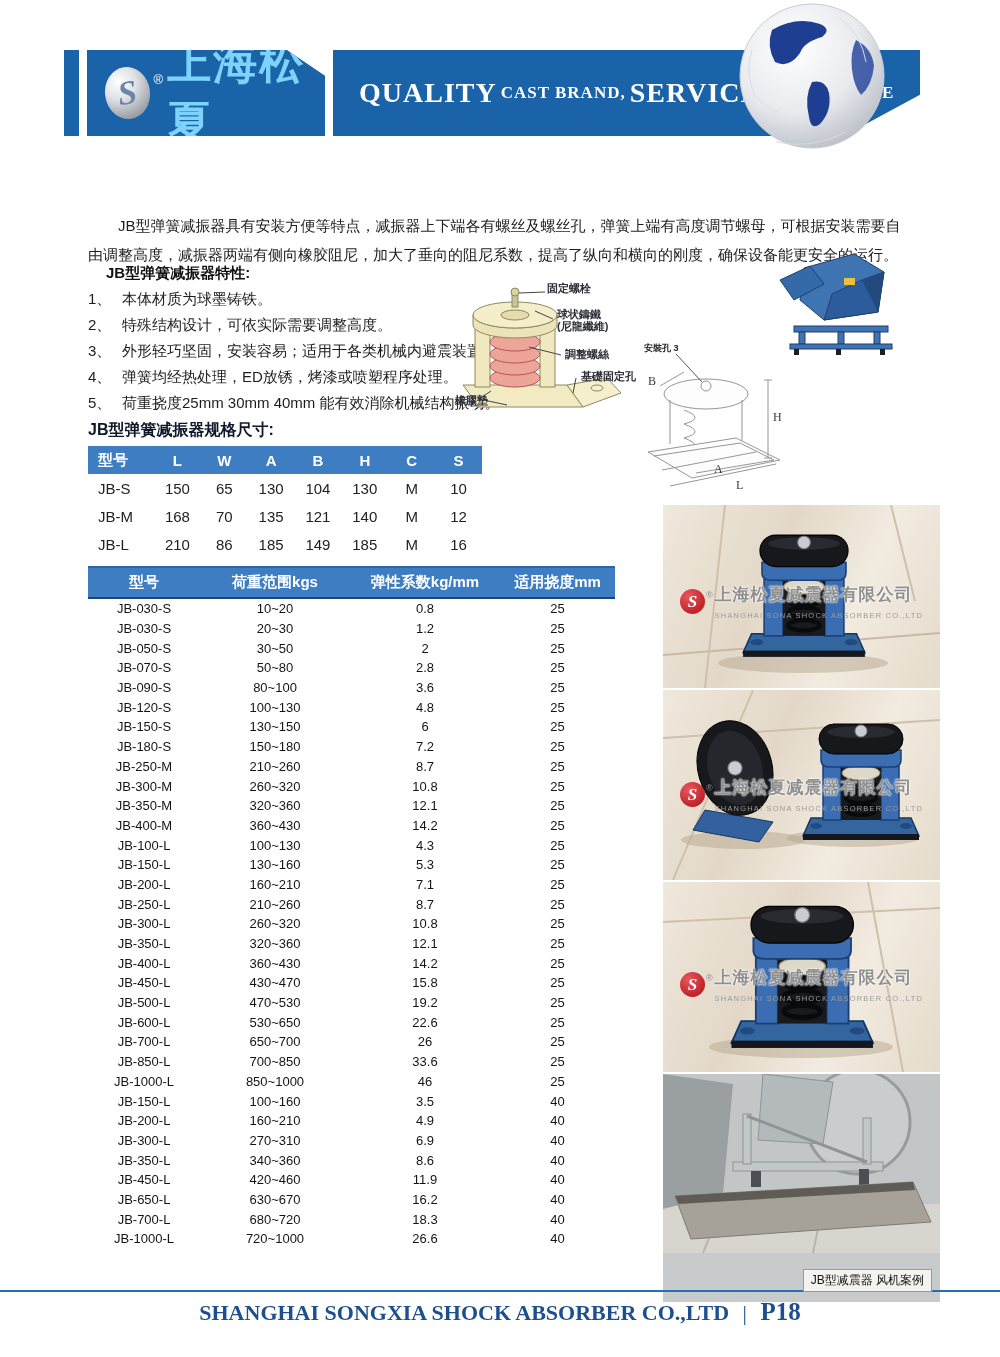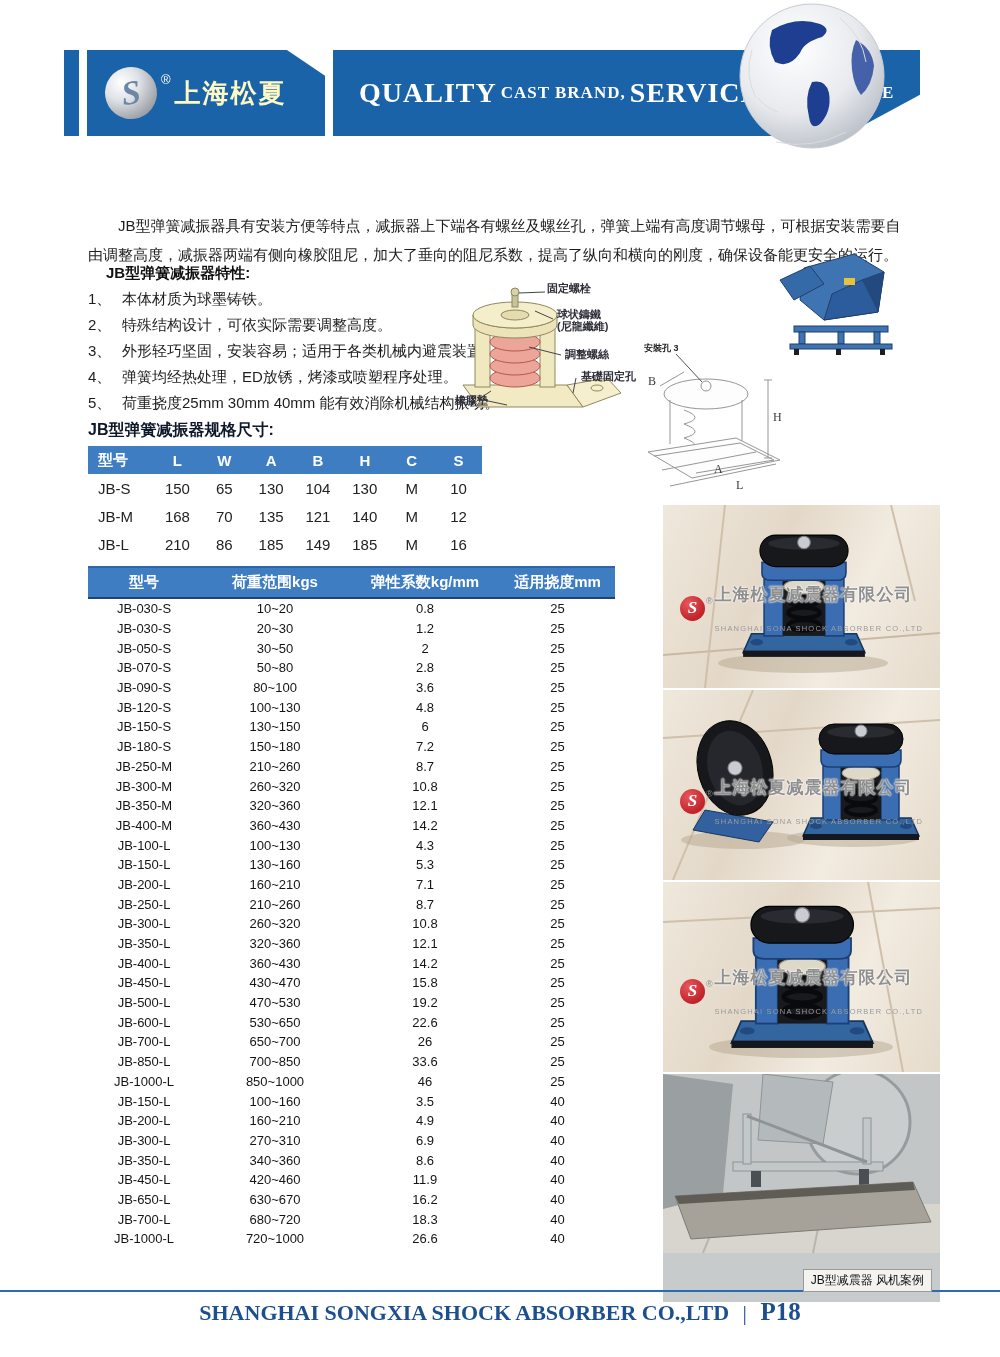--- a/index.html
+++ b/index.html
@@ -10,21 +10,21 @@
   .banner-blue{background:#1b63a9;}
   #banner-bar{position:absolute;left:64px;top:50px;width:15px;height:86px;}
   #logo-box{position:absolute;left:87px;top:50px;width:238px;height:86px;
             clip-path:polygon(0 0,84% 0,100% 30%,100% 100%,0 100%);
             display:flex;align-items:center;padding-left:18px;box-sizing:border-box;}
   .ball{width:52px;height:52px;border-radius:50%;
         background:radial-gradient(circle at 34% 28%,#ffffff 0%,#dfe2e6 35%,#9ea3a9 75%,#7c8187 100%);
         display:flex;align-items:center;justify-content:center;
         font:italic bold 34px "Liberation Serif",serif;color:#6c87a5;transform:rotate(-8deg);}
   .reg-mark{color:#fff;font-size:13px;vertical-align:top;margin:0 4px 28px 4px;display:inline-block;}
-  .brand-zh{color:#fef9c3;font-size:26px;font-weight:bold;letter-spacing:2px;}
+  .brand-zh{color:#7dd3fc;font-size:44px;font-weight:bold;letter-spacing:2px;}
   #slogan-box{position:absolute;left:333px;top:50px;width:587px;height:86px;
               clip-path:polygon(0 0,100% 0,100% 52%,87% 100%,0 100%);
               display:flex;align-items:center;padding-left:26px;box-sizing:border-box;
               font-family:"Liberation Serif",serif;color:#fff;white-space:nowrap;}
   .slogan-big{font-size:28px;font-weight:bold;letter-spacing:1px;}
   .slogan-small{font-size:17px;font-weight:bold;margin:0 4px;letter-spacing:1px;}
   #globe{position:absolute;left:728px;top:2px;width:168px;height:148px;z-index:3;}
 
   
   #main-title{position:absolute;left:0;top:160px;width:100%;text-align:center;font-weight:bold;color:#111;}
@@ -72,21 +72,21 @@
          background:linear-gradient(115deg,#efe8dc 0%,#e3d8c8 38%,#f2ebe0 66%,#e5dbcb 100%);}
   .photo svg{position:absolute;left:0;top:0;}
   .watermark{position:absolute;left:0;width:100%;display:flex;align-items:center;justify-content:center;z-index:4;}
   .wm-logo{width:25px;height:25px;border-radius:50%;flex:none;
            background:radial-gradient(circle at 35% 30%,#e8575c,#c0232a 70%);
            color:#fff;font:italic bold 17px "Liberation Serif",serif;
            display:flex;align-items:center;justify-content:center;}
   .wm-reg{font-size:9px;color:#8d8d8d;margin:0 2px 14px 1px;}
   .wm-zh{font-size:17px;font-weight:bold;letter-spacing:1px;color:#8f8f8f;
          text-shadow:0 0 2px #fff,0 0 2px #fff;white-space:nowrap;}
-  .wm-en{font-size:7.5px;color:#9b9b9b;letter-spacing:1.2px;white-space:nowrap;margin-top:18px;}
+  .wm-en{font-size:7.5px;color:#9b9b9b;letter-spacing:1.2px;white-space:nowrap;margin-top:5px;}
   #photo-caption{position:absolute;right:8px;bottom:10px;background:#f4f3ef;border:1px solid #9a9a9a;
                  font-size:12px;color:#111;padding:2px 7px;z-index:4;white-space:nowrap;}
 
   
   #footer-line{position:absolute;left:0;top:1290px;width:1000px;height:2px;background:#2a6cb5;}
   #page-footer{position:absolute;left:0;top:1298px;width:100%;text-align:center;
                font-family:"Liberation Serif",serif;font-weight:bold;color:#1d4f8e;font-size:22px;}
   #page-footer .pg-sep{margin:0 8px;font-weight:normal;}
   #page-footer .pg-no{font-size:25px;}
 </style>

